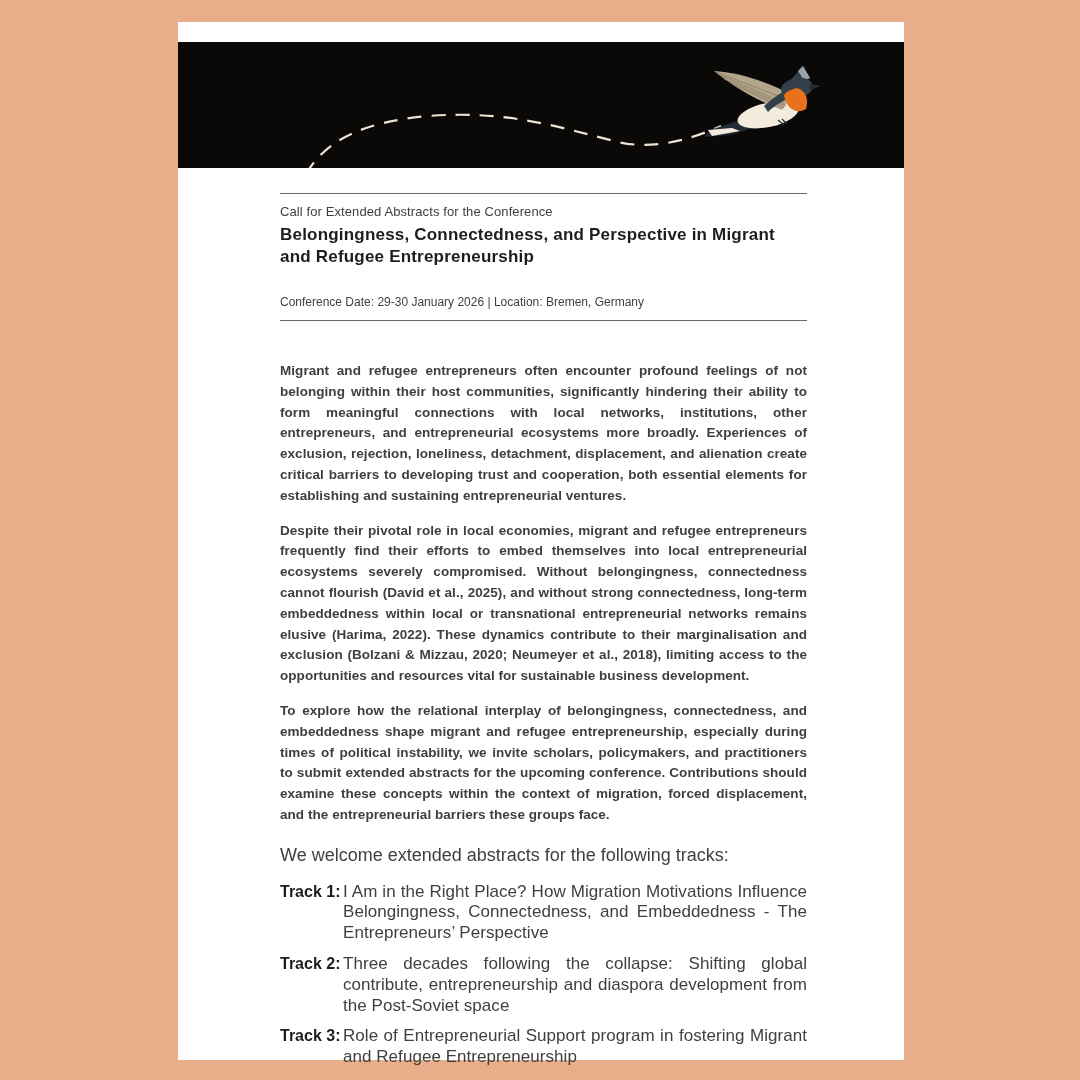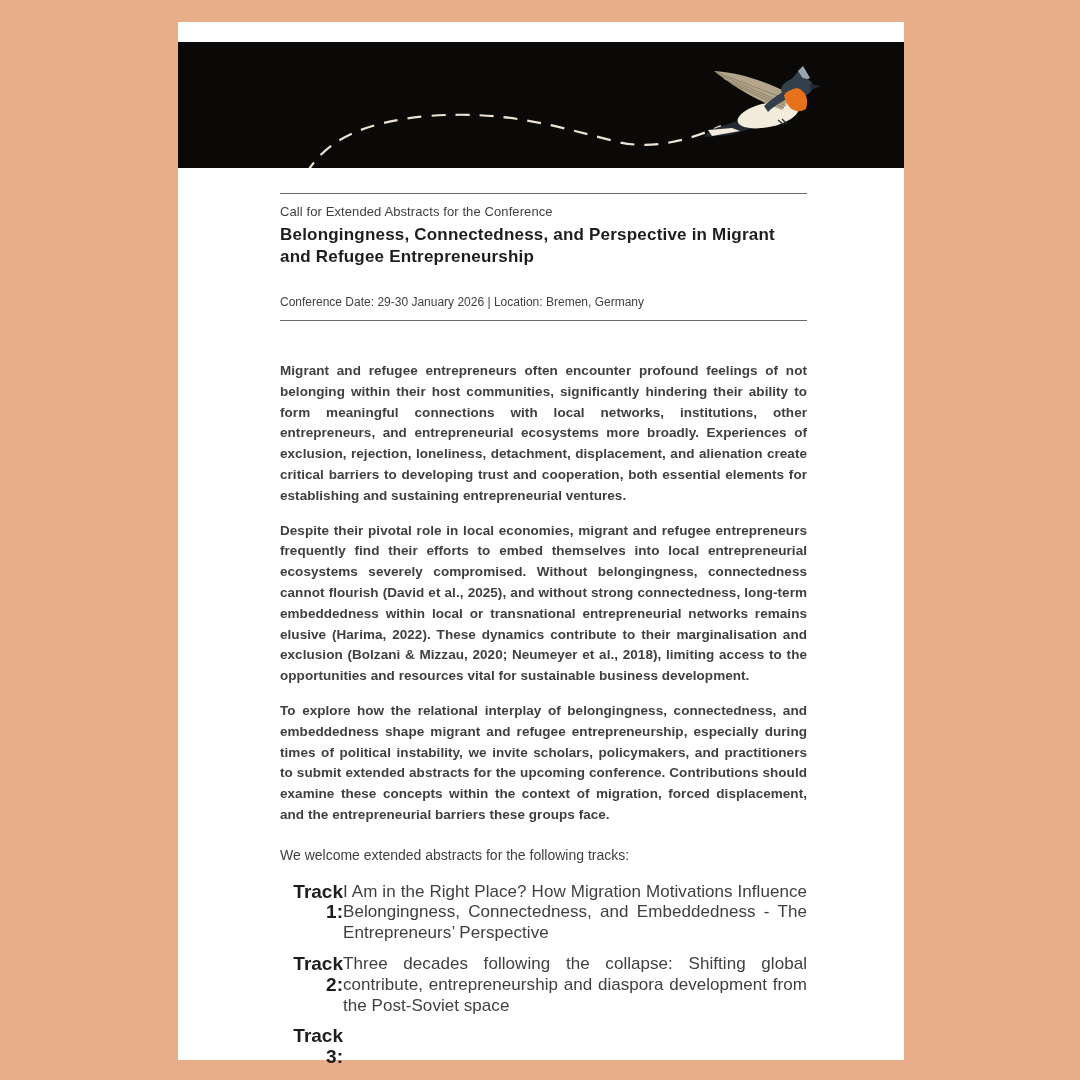--- a/index.html
+++ b/index.html
@@ -42,29 +42,28 @@
   }
   .meta{
     margin-top:27px; font-size:12px; line-height:17px; color:var(--text);
   }
   .body-copy{padding-top:40px;}
   .para{
     font-size:13.5px; line-height:20.8px; color:var(--text);
     text-align:justify; margin-bottom:14px; letter-spacing:.05px;font-weight:bold;
   }
   .tracks-intro{
-    font-size:14px; line-height:20.8px; color:var(--text); margin:19px 0 16px 0;
+    font-size:18px; line-height:20.8px; color:var(--text); margin:19px 0 16px 0;
   }
   .track{
     display:flex; margin-bottom:10px;
   }
   .track-label{
-    flex:0 0 63px; font-size:19px; line-height:20.8px; font-weight:700;
+    flex:0 0 63px; font-size:16px; line-height:20.8px; font-weight:700;
     color:var(--heading);
-    text-align:right;
   }
   .track-text{
     flex:1; font-size:17px; line-height:20.8px; color:var(--text);
     text-align:justify; letter-spacing:.05px;
   }
 </style>
 </head>
 <body>
 
 <div class="paper">
@@ -120,20 +119,21 @@
       <div class="track">
         <span class="track-label">Track 1:</span>
         <span class="track-text">I Am in the Right Place? How Migration Motivations Influence Belongingness, Connectedness, and Embeddedness - The Entrepreneurs’ Perspective</span>
       </div>
       <div class="track">
         <span class="track-label">Track 2:</span>
         <span class="track-text">Three decades following the collapse: Shifting global contribute, entrepreneurship and diaspora development from the Post-Soviet space</span>
       </div>
       <div class="track">
         <span class="track-label">Track 3:</span>
+        <span class="track-text">Role of Entrepreneurial Support program in fostering Migrant and Refugee Entrepreneurship</span>
       </div>
       <div class="track">
         <span class="track-label">Track 4:</span>
       </div>
       <div class="track">
         <span class="track-label">Track 5:</span>
         <span class="track-text">Open Track</span>
       </div>
     </div>
 

